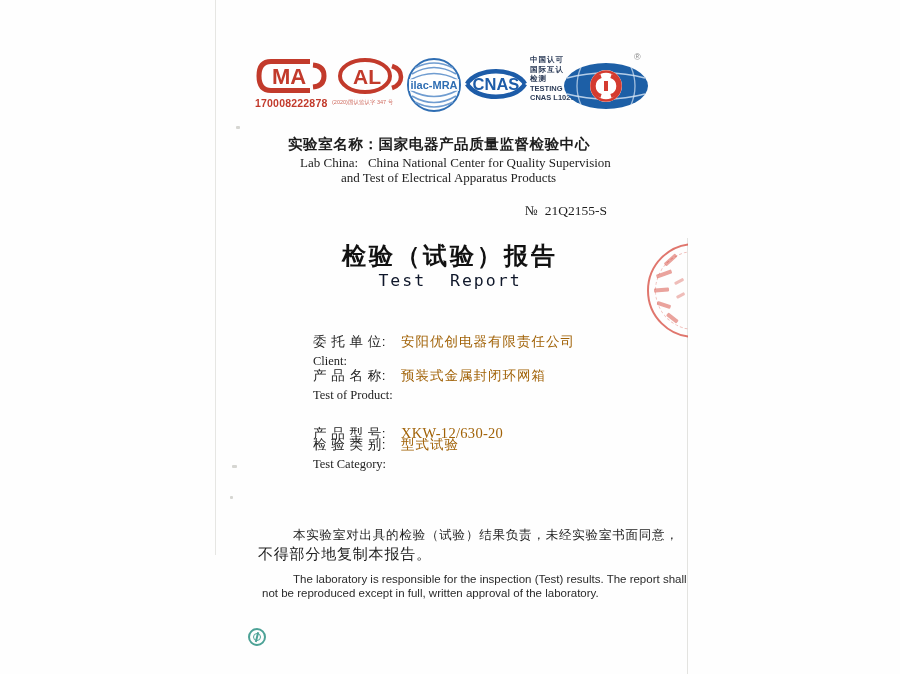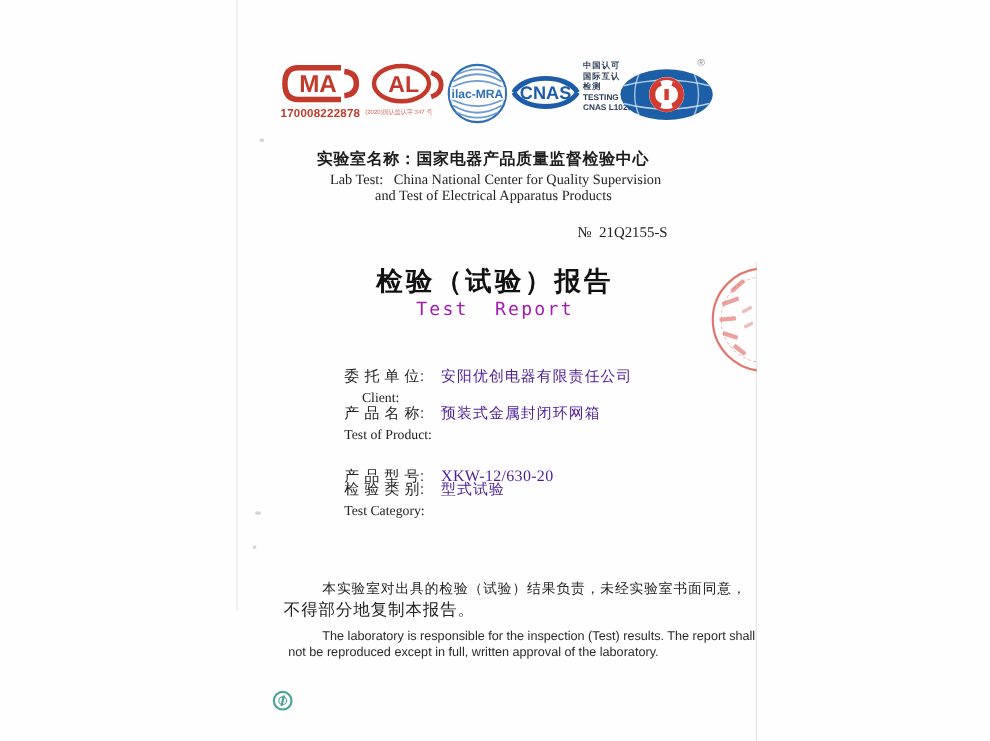--- a/index.html
+++ b/index.html
@@ -43,39 +43,39 @@
 
   
   .report-no { left: 525px; top: 203px; font-family: "Liberation Serif", serif;
     font-size: 13.5px; color: #1c1c1c; white-space: pre; }
 
   
   .title-zh { left: 0; top: 240px; width: 900px; text-align: center;
     font-size: 24px; font-weight: bold; color: #111; letter-spacing: 3px; }
   .title-en { left: 0; top: 271px; width: 900px; text-align: center;
     font-family: "DejaVu Sans Mono", monospace; font-size: 16.5px;
-    color: #a21caf; letter-spacing: 2px; white-space: pre; }
+    color: #0f172a; letter-spacing: 2px; white-space: pre; }
 
   
   .seal-clip { left: 641px; top: 236px; width: 47px; height: 110px; overflow: hidden; }
   .seal-ring { position: absolute; left: 6px; top: 7px; width: 95px; height: 95px;
     border: 2px solid rgba(213, 72, 60, .75); border-radius: 50%; }
   .seal-inner { position: absolute; left: 14px; top: 15px; width: 79px; height: 79px;
     border: 1px dashed rgba(213, 72, 60, .35); border-radius: 50%; }
   .seal-mark { position: absolute; background: rgba(213, 72, 60, .5); border-radius: 1px; }
 
   
   .field-row { position: absolute; left: 313px; }
   .zh-line { display: flex; align-items: baseline; }
   .zh-label { display: inline-block; width: 88px; font-size: 13.5px; color: #222;
     letter-spacing: .5px; font-weight: 500; white-space: pre; }
-  .zh-value { font-size: 13.5px; color: #4c1d95; letter-spacing: 1px; }
+  .zh-value { font-size: 13.5px; color: #a16207; letter-spacing: 1px; }
   .zh-value.latin { font-family: "Liberation Serif", serif; font-size: 14.5px; letter-spacing: .3px; margin-top: 24px; }
   .en-label { font-family: "Liberation Serif", serif; font-size: 12.5px; color: #222; margin-top: 3px; }
-  .en-indent { margin-left: 16px; }
+  .en-indent { }
 
   
   .disc-zh1 { left: 293px; top: 527px; font-size: 12.5px; color: #222; letter-spacing: .8px; }
   .disc-zh2 { left: 258px; top: 545px; font-size: 15px; color: #222; letter-spacing: .8px; }
   .disc-en1 { left: 293px; top: 573px; font-size: 11.5px; color: #2a2a2a; }
   .disc-en2 { left: 262px; top: 587px; font-size: 11.5px; color: #2a2a2a; }
 
   
   .watermark { left: 248px; top: 628px; width: 18px; height: 18px;
     border: 2px solid #2e9284; border-radius: 50%; opacity: .85; }
@@ -153,21 +153,21 @@
       <circle cx="43" cy="25" r="16" fill="#ffffff"></circle>
       <circle cx="43" cy="25" r="14.5" fill="none" stroke="#d43b30" stroke-width="2.6"></circle>
       <path d="M38,15 a10.5,10.5 0 0 0 0,20" fill="none" stroke="#d43b30" stroke-width="4"></path>
       <path d="M48,15 a10.5,10.5 0 0 1 0,20" fill="none" stroke="#d43b30" stroke-width="4"></path>
       <rect x="41" y="20" width="4" height="10" fill="#d43b30"></rect>
     </svg>
   </div>
   <div class="abs registered">®</div>
 
   <div class="abs lab-zh">实验室名称：国家电器产品质量监督检验中心</div>
-  <div class="abs lab-en1"><span>Lab Test:   </span><span>China National Center for Quality Supervision</span></div>
+  <div class="abs lab-en1"><span>Lab China:   </span><span>China National Center for Quality Supervision</span></div>
   <div class="abs lab-en2">and Test of Electrical Apparatus Products</div>
 
   <div class="abs report-no"><span>№</span><span>&nbsp;&nbsp;</span><span>21Q2155-S</span></div>
 
   <div class="abs title-zh">检验（试验）报告</div>
   <div class="abs title-en">Test  Report</div>
 
   <div class="abs seal-clip">
     <div class="seal-ring"></div>
     <div class="seal-inner"></div>

